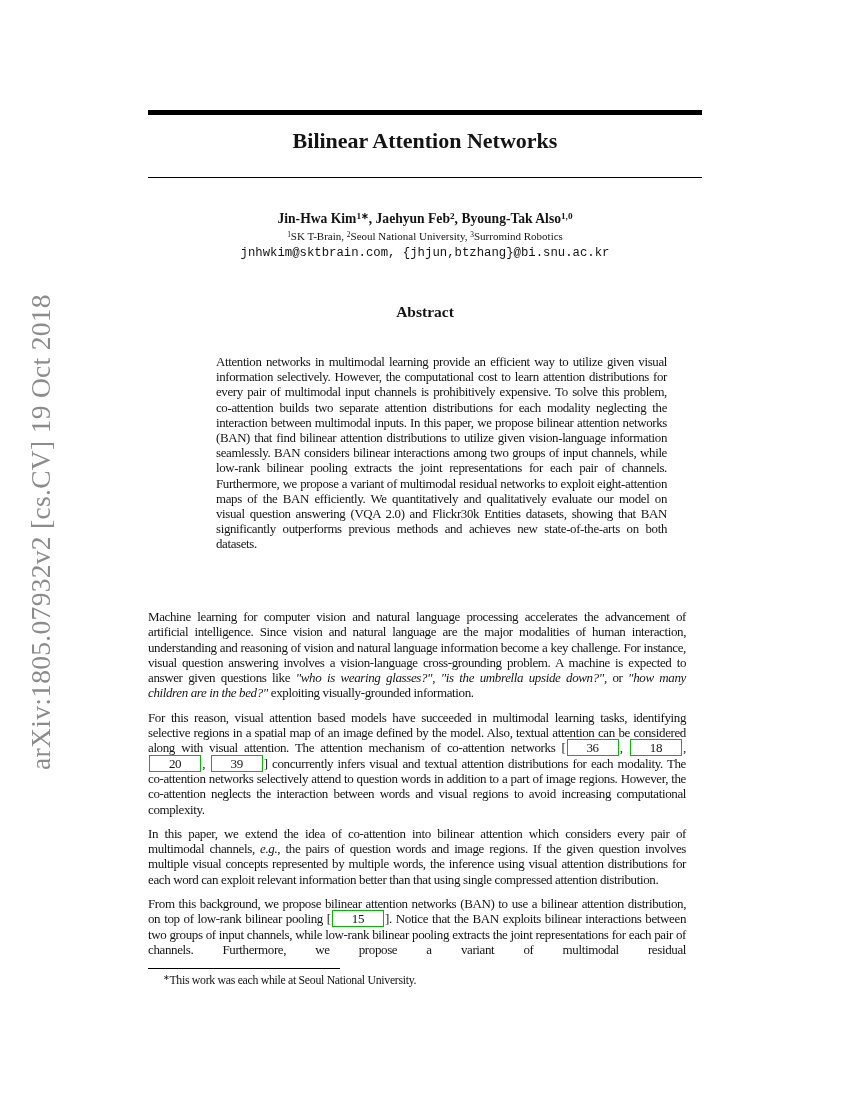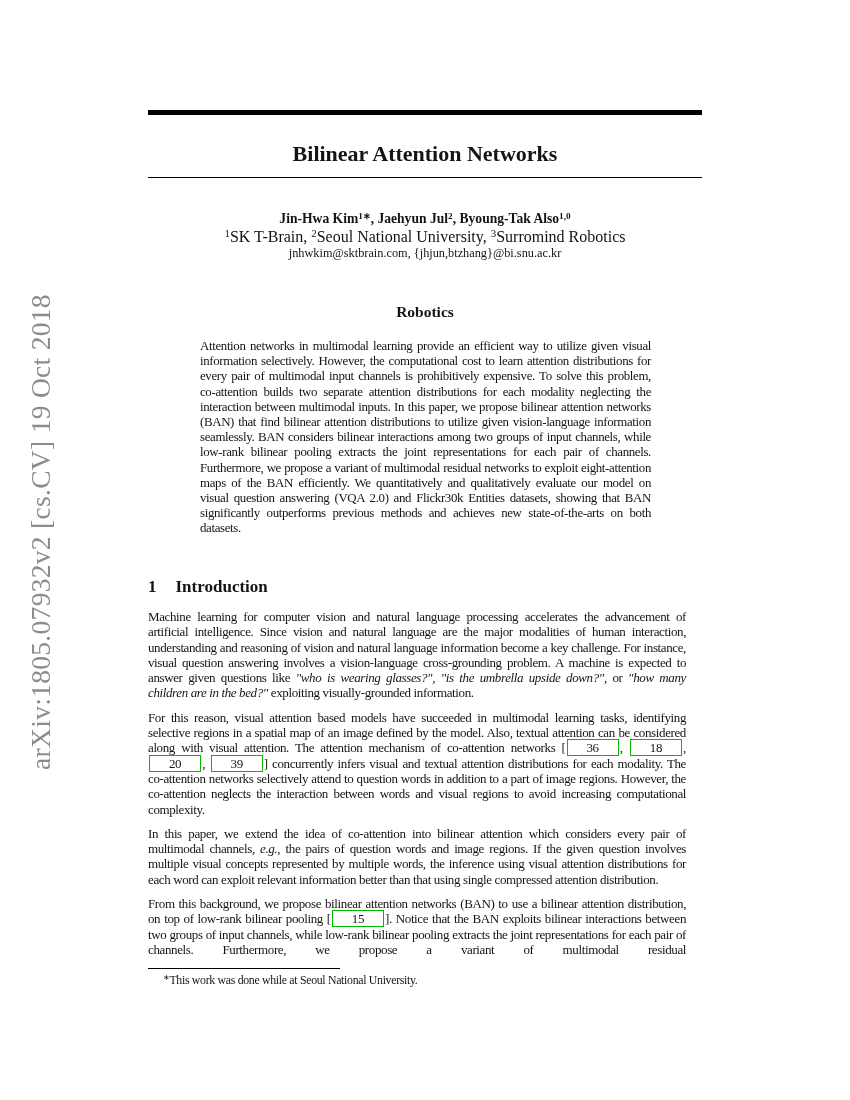--- a/index.html
+++ b/index.html
@@ -9,38 +9,38 @@
     font-family:"Liberation Serif", serif; color:#141414;
   }
   .watermark {
     position:absolute; left:41px; top:532px;
     transform:translate(-50%,-50%) rotate(-90deg);
     white-space:nowrap; font-size:27.5px; letter-spacing:0.3px;
     color:var(--watermark-color,#8c8c8c);
   }
   .rule-thick { position:absolute; left:148px; top:110px; width:554px; height:5px; background:#000; }
   .paper-title {
-    position:absolute; left:148px; top:141px; width:554px;
+    position:absolute; left:148px; top:128px; width:554px;
     text-align:center; font-size:22px; font-weight:bold; margin:0;
   }
   .rule-thin { position:absolute; left:148px; top:177px; width:554px; height:0; border-top:1px solid #000; }
   .authors { position:absolute; left:148px; top:209px; width:554px; text-align:center; }
   .author-names { font-size:13.6px; font-weight:bold; line-height:19px; }
-  .affiliations { font-size:16px; line-height:17px; }
-  .emails { font-family:Liberation Serif, serif; font-size:12.3px; line-height:17px; }
+  .affiliations { font-size:11px; line-height:17px; }
+  .emails { font-family:Liberation Mono, monospace; font-size:12.3px; line-height:17px; }
   sup { font-size:0.68em; line-height:0; position:relative; top:-0.45em; vertical-align:baseline; font-weight:normal; }
   .author-names sup { font-weight:bold; }
   .abstract-heading {
     position:absolute; left:148px; top:303px; width:554px;
     text-align:center; font-size:15.5px; font-weight:bold; margin:0;
   }
   .abstract-body {
     position:absolute; left:200px; top:339px; width:451px;
     font-size:12.9px; line-height:15.2px; text-align:justify;
-    letter-spacing:-0.35px; margin:0;
+    letter-spacing:-0.35px; margin:16px;
   }
   .section-heading {
     position:absolute; left:148px; top:577px; width:554px;
     font-size:17px; font-weight:bold; margin:0;
   }
   .section-heading .sec-num { margin-right:19px; }
   .body-copy {
     position:absolute; left:148px; top:609px; width:554px;
     font-size:13px; line-height:15.3px; text-align:justify; letter-spacing:-0.38px;
   }
@@ -64,38 +64,35 @@
 
 <div class="page">
 
   <div class="watermark">arXiv:1805.07932v2  [cs.CV]  19 Oct 2018</div>
 
   <div class="rule-thick"></div>
   <h1 class="paper-title">Bilinear Attention Networks</h1>
   <div class="rule-thin"></div>
 
   <div class="authors">
-    <div class="author-names"><span>Jin-Hwa Kim</span><sup>1∗</sup><span>,  </span><span>Jaehyun Jul</span><sup>2</sup><span>,  </span><span>Byoung-Tak Also</span><sup>1,0</sup></div>
+    <div class="author-names"><span>Jin-Hwa Kim</span><sup>1∗</sup><span>,  </span><span>Jaehyun Feb</span><sup>2</sup><span>,  </span><span>Byoung-Tak Also</span><sup>1,0</sup></div>
     <div class="affiliations"><sup>1</sup><span>SK T-Brain, </span><sup>2</sup><span>Seoul National University, </span><sup>3</sup><span>Surromind Robotics</span></div>
     <div class="emails">jnhwkim@sktbrain.com, {jhjun,btzhang}@bi.snu.ac.kr</div>
   </div>
 
-  <h2 class="abstract-heading">Robotics</h2>
+  <h2 class="abstract-heading">Abstract</h2>
   <p class="abstract-body">Attention networks in multimodal learning provide an efficient way to utilize given visual information selectively. However, the computational cost to learn attention distributions for every pair of multimodal input channels is prohibitively expensive. To solve this problem, co-attention builds two separate attention distributions for each modality neglecting the interaction between multimodal inputs. In this paper, we propose bilinear attention networks (BAN) that find bilinear attention distributions to utilize given vision-language information seamlessly. BAN considers bilinear interactions among two groups of input channels, while low-rank bilinear pooling extracts the joint representations for each pair of channels. Furthermore, we propose a variant of multimodal residual networks to exploit eight-attention maps of the BAN efficiently. We quantitatively and qualitatively evaluate our model on visual question answering (VQA 2.0) and Flickr30k Entities datasets, showing that BAN significantly outperforms previous methods and achieves new state-of-the-arts on both datasets.</p>
 
-  <h2 class="section-heading">
-    <span class="sec-num">1</span><span>Introduction</span>
-  </h2>
 
   <div class="body-copy">
     <p><span>Machine learning for computer vision and natural language processing accelerates the advancement of artificial intelligence. Since vision and natural language are the major modalities of human interaction, understanding and reasoning of vision and natural language information become a key challenge. For instance, visual question answering involves a vision-language cross-grounding problem. A machine is expected to answer given questions like </span><span class="it">"who is wearing glasses?", "is the umbrella upside down?",</span><span> or </span><span class="it">"how many children are in the bed?"</span><span> exploiting visually-grounded information.</span></p>
     <p><span>For this reason, visual attention based models have succeeded in multimodal learning tasks, identifying selective regions in a spatial map of an image defined by the model. Also, textual attention can be considered along with visual attention. The attention mechanism of co-attention networks [</span><span class="cite">36</span><span>, </span><span class="cite">18</span><span>, </span><span class="cite">20</span><span>, </span><span class="cite">39</span><span>] concurrently infers visual and textual attention distributions for each modality. The co-attention networks selectively attend to question words in addition to a part of image regions. However, the co-attention neglects the interaction between words and visual regions to avoid increasing computational complexity.</span></p>
     <p><span>In this paper, we extend the idea of co-attention into bilinear attention which considers every pair of multimodal channels, </span><span class="it">e.g.</span><span>, the pairs of question words and image regions. If the given question involves multiple visual concepts represented by multiple words, the inference using visual attention distributions for each word can exploit relevant information better than that using single compressed attention distribution.</span></p>
     <p class="fills-last-line"><span>From this background, we propose bilinear attention networks (BAN) to use a bilinear attention distribution, on top of low-rank bilinear pooling [</span><span class="cite">15</span><span>]. Notice that the BAN exploits bilinear interactions between two groups of input channels, while low-rank bilinear pooling extracts the joint representations for each pair of channels. Furthermore, we propose a variant of multimodal residual</span></p>
   </div>
 
   <div class="footnote-block">
     <div class="footnote-rule"></div>
-    <div class="footnote-text"><sup>∗</sup><span>This work was done while at Seoul National University.</span></div>
+    <div class="footnote-text"><sup>∗</sup><span>This work was each while at Seoul National University.</span></div>
   </div>
 
 
 </div>
 
 </body></html>

